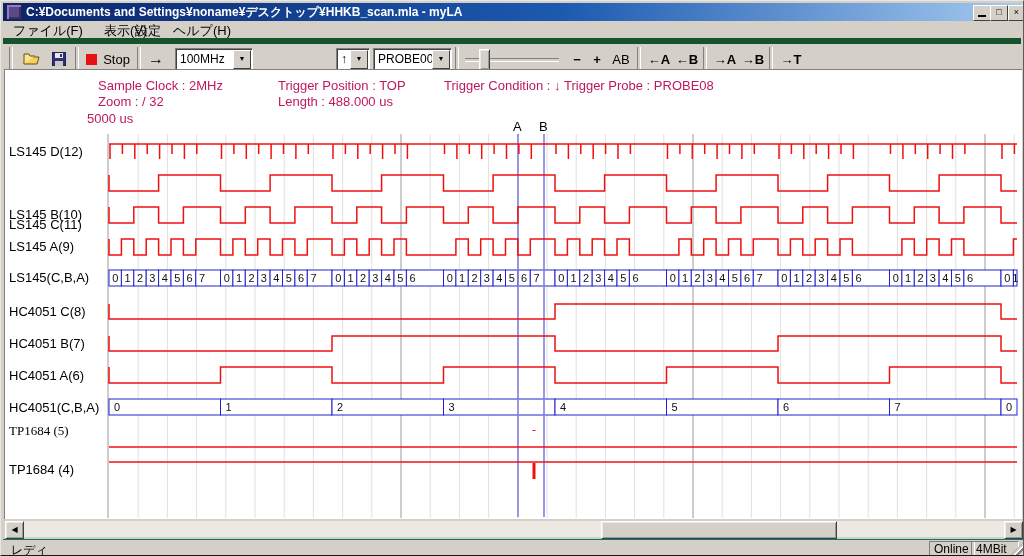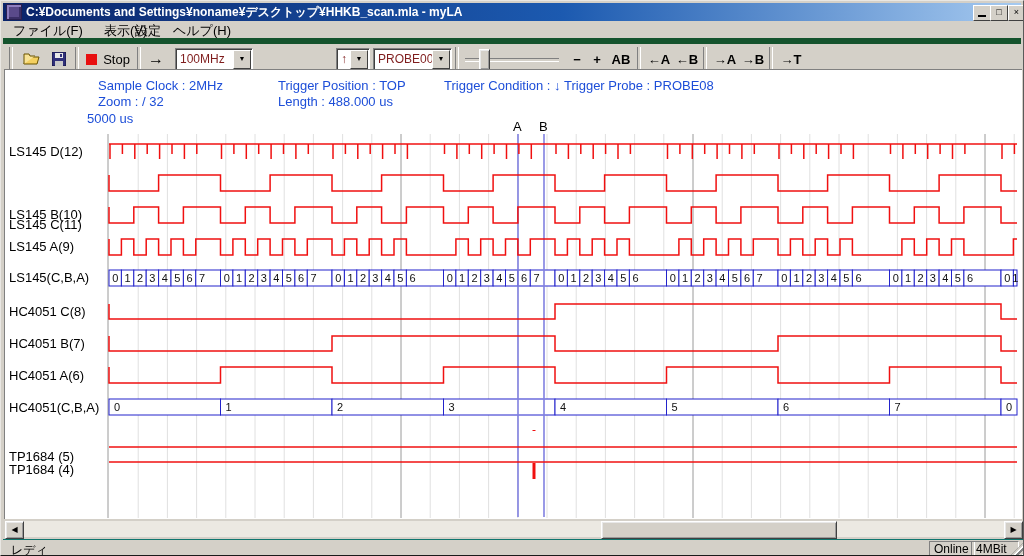--- a/index.html
+++ b/index.html
@@ -18,29 +18,29 @@
      font-size:9px;line-height:12px;text-align:center;color:#000;top:4px;}
   
   #menubar{left:2px;top:20px;width:1018px;height:17px;}
   .menu-item{position:absolute;top:1px;font-size:13px;color:#000;white-space:nowrap;}
   #toolbar{left:2px;top:37px;width:1018px;height:30px;border-top:6px solid #14532d;}
   .tsep{position:absolute;top:3px;width:2px;height:24px;border-left:1px solid #808080;border-right:1px solid #fff;}
   .tbtn{position:absolute;top:3px;height:24px;display:flex;align-items:center;justify-content:center;
         font-size:13px;color:#000;}
   .combo{position:absolute;top:4px;height:21px;background:#fff;border:1px solid;
          border-color:#808080 #fff #fff #808080;box-shadow:inset 1px 1px 0 #404040;}
-  .combo .val{position:absolute;left:4px;top:3px;font-size:12px;color:#7f1d1d;white-space:nowrap;}
+  .combo .val{position:absolute;left:4px;top:3px;font-size:12px;color:#000000;white-space:nowrap;}
   .ddbtn{position:absolute;right:1px;top:1px;width:16px;height:17px;background:#d4d0c8;
          border:1px solid;border-color:#fff #404040 #404040 #fff;font-size:7px;text-align:center;line-height:16px;color:#000;}
   .raised{background:#d4d0c8;border:1px solid;border-color:#fff #404040 #404040 #fff;
           box-shadow:inset 1px 1px 0 #e8e8e8, inset -1px -1px 0 #9a9a9a;}
   
   #client{left:3px;top:68px;width:1018px;height:450px;background:#fff;
           border-top:1px solid #808080;border-left:1px solid #808080;box-sizing:border-box;}
-  .infotext{position:absolute;font-size:13px;color:#1d4ed8;white-space:nowrap;}
+  .infotext{position:absolute;font-size:13px;color:#be185d;white-space:nowrap;}
   .chan-label{position:absolute;left:8px;width:98px;height:16px;font-size:13px;color:#000;white-space:nowrap;}
   .cursor-label{position:absolute;font-size:13px;color:#000;}
   
   #hscroll{left:4px;top:520px;width:1016px;height:16px;background:#ece9e2;}
   .sbtn{position:absolute;top:0;width:17px;height:16px;font-size:8px;line-height:15px;text-align:center;color:#000;}
   #hthumb{position:absolute;left:596px;top:0;width:234px;height:16px;}
   
   #statusbar{left:2px;top:538px;width:1020px;height:17px;border-top:1px solid #0f766e;}
   .spanel{position:absolute;top:1px;height:14px;border:1px solid;border-color:#808080 #fff #fff #808080;
           font-size:12px;color:#000;padding:0 4px;line-height:14px;}
@@ -114,21 +114,21 @@
       </div>
     <div class="tsep" style="left:452px;"></div>
 
     <div class="abs" style="left:460px;top:3px;width:98px;height:24px;">
       <div class="abs" style="left:2px;top:11px;width:94px;height:2px;border-top:1px solid #808080;border-bottom:1px solid #fff;"></div>
       <div class="abs raised" style="left:16px;top:2px;width:9px;height:19px;"></div>
     </div>
     <div id="tool-buttons">
         <div class="tbtn" style="left: 566px; width: 16px; font-weight: bold;">−</div>
         <div class="tbtn" style="left: 586px; width: 16px; font-weight: bold;">+</div>
-        <div class="tbtn" style="left: 606px; width: 24px; font-weight: bold;">AB</div>
+        <div class="tbtn" style="left: 606px; width: 24px; font-weight: normal;">AB</div>
         <div class="tsep" style="left: 634px;"></div>
         <div class="tbtn" style="left: 644px; width: 24px; font-weight: bold;">←A</div>
         <div class="tbtn" style="left: 672px; width: 24px; font-weight: bold;">←B</div>
         <div class="tsep" style="left: 700px;"></div>
         <div class="tbtn" style="left: 710px; width: 24px; font-weight: bold;">→A</div>
         <div class="tbtn" style="left: 738px; width: 24px; font-weight: bold;">→B</div>
         <div class="tsep" style="left: 766px;"></div>
         <div class="tbtn" style="left: 776px; width: 24px; font-weight: bold;">→T</div>
       </div>
   </div>
@@ -146,21 +146,21 @@
   <div id="chan-labels">
       <div class="chan-label" style="top: 143px;">LS145 D(12)</div>
       <div class="chan-label" style="top: 175px; margin-top: 41px;">LS145 C(11)</div>
       <div class="chan-label" style="top: 206px;">LS145 B(10)</div>
       <div class="chan-label" style="top: 238px;">LS145 A(9)</div>
       <div class="chan-label" style="top: 269px;">LS145(C,B,A)</div>
       <div class="chan-label" style="top: 303px;">HC4051 C(8)</div>
       <div class="chan-label" style="top: 335px;">HC4051 B(7)</div>
       <div class="chan-label" style="top: 367px;">HC4051 A(6)</div>
       <div class="chan-label" style="top: 399px;">HC4051(C,B,A)</div>
-      <div class="chan-label" style="top: 448px;">TP1684 (5)</div>
+      <div class="chan-label" style="top: 422px; font-family: Liberation Serif, serif;">TP1684 (5)</div>
       <div class="chan-label" style="top: 461px;">TP1684 (4)</div>
     </div>
   <div id="cursor-labels">
       <div class="cursor-label" style="left: 512px; top: 118px;">A</div>
       <div class="cursor-label" style="left: 538px; top: 118px;">B</div>
     </div>
 
   <svg class="abs" id="plot" style="left:0;top:0;" width="1024" height="556">
       <line x1="137.2" y1="133" x2="137.2" y2="517" stroke="#e0e0e0" stroke-width="1"></line>
       <line x1="166.4" y1="133" x2="166.4" y2="517" stroke="#e0e0e0" stroke-width="1"></line>

